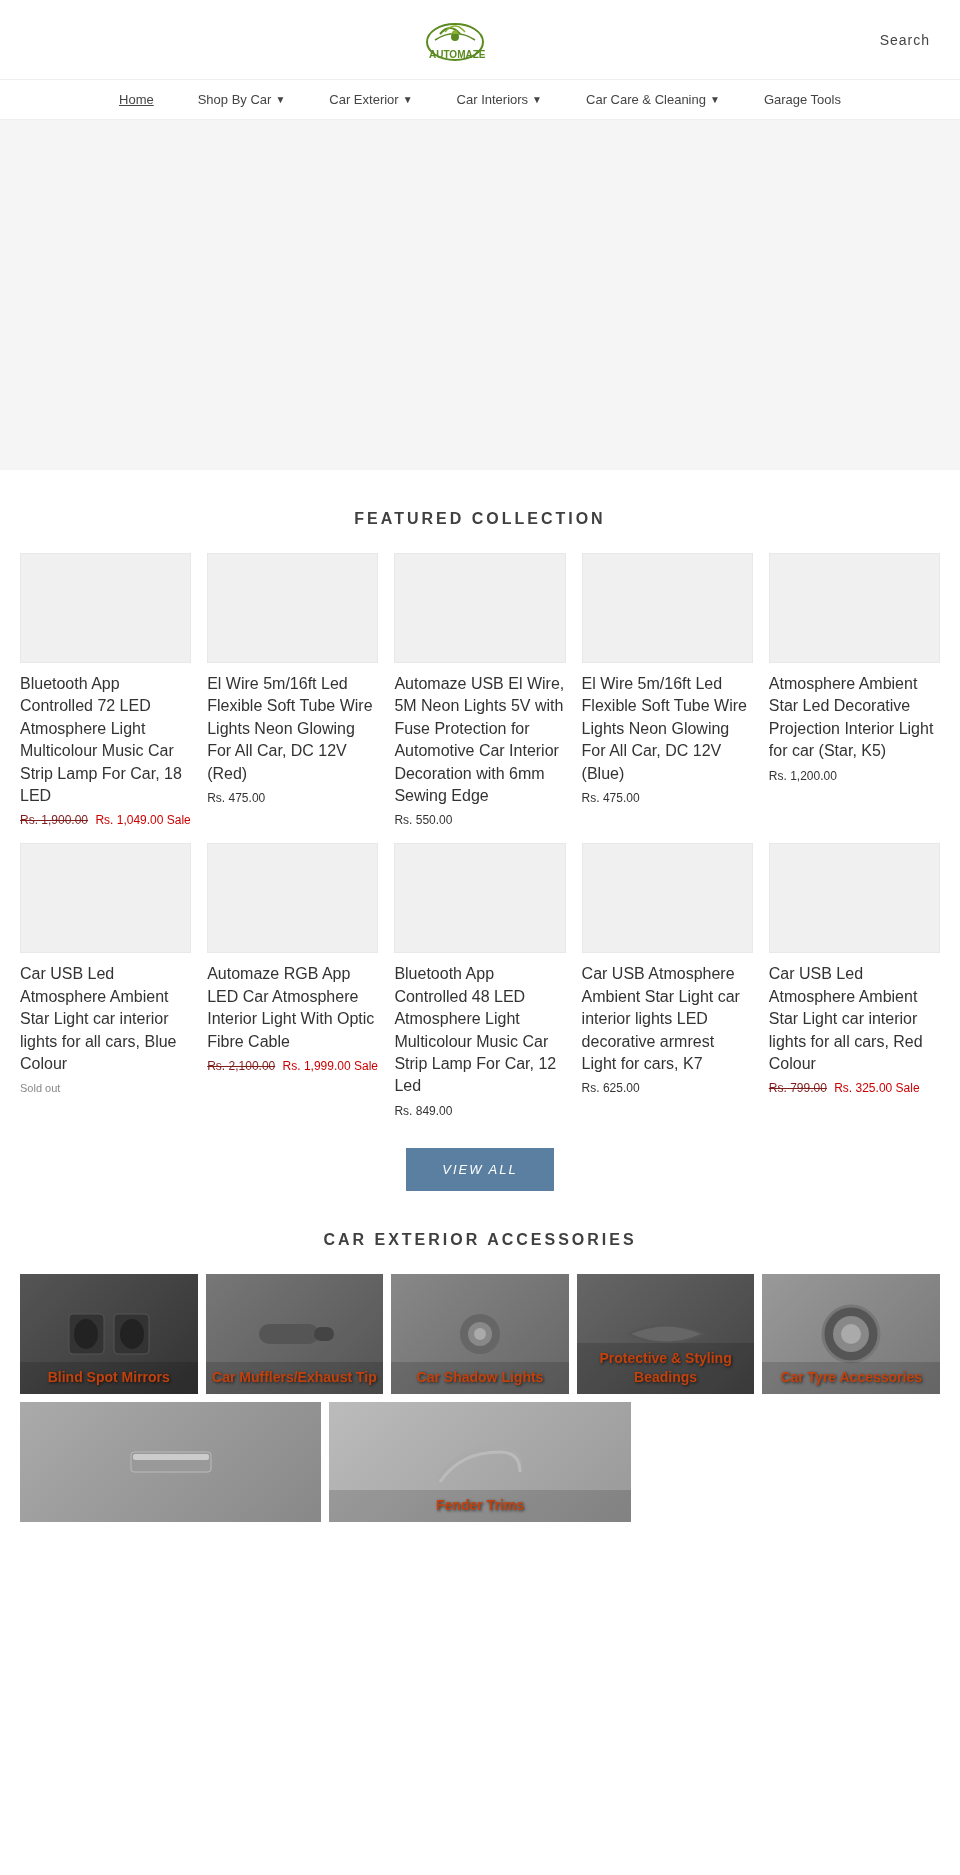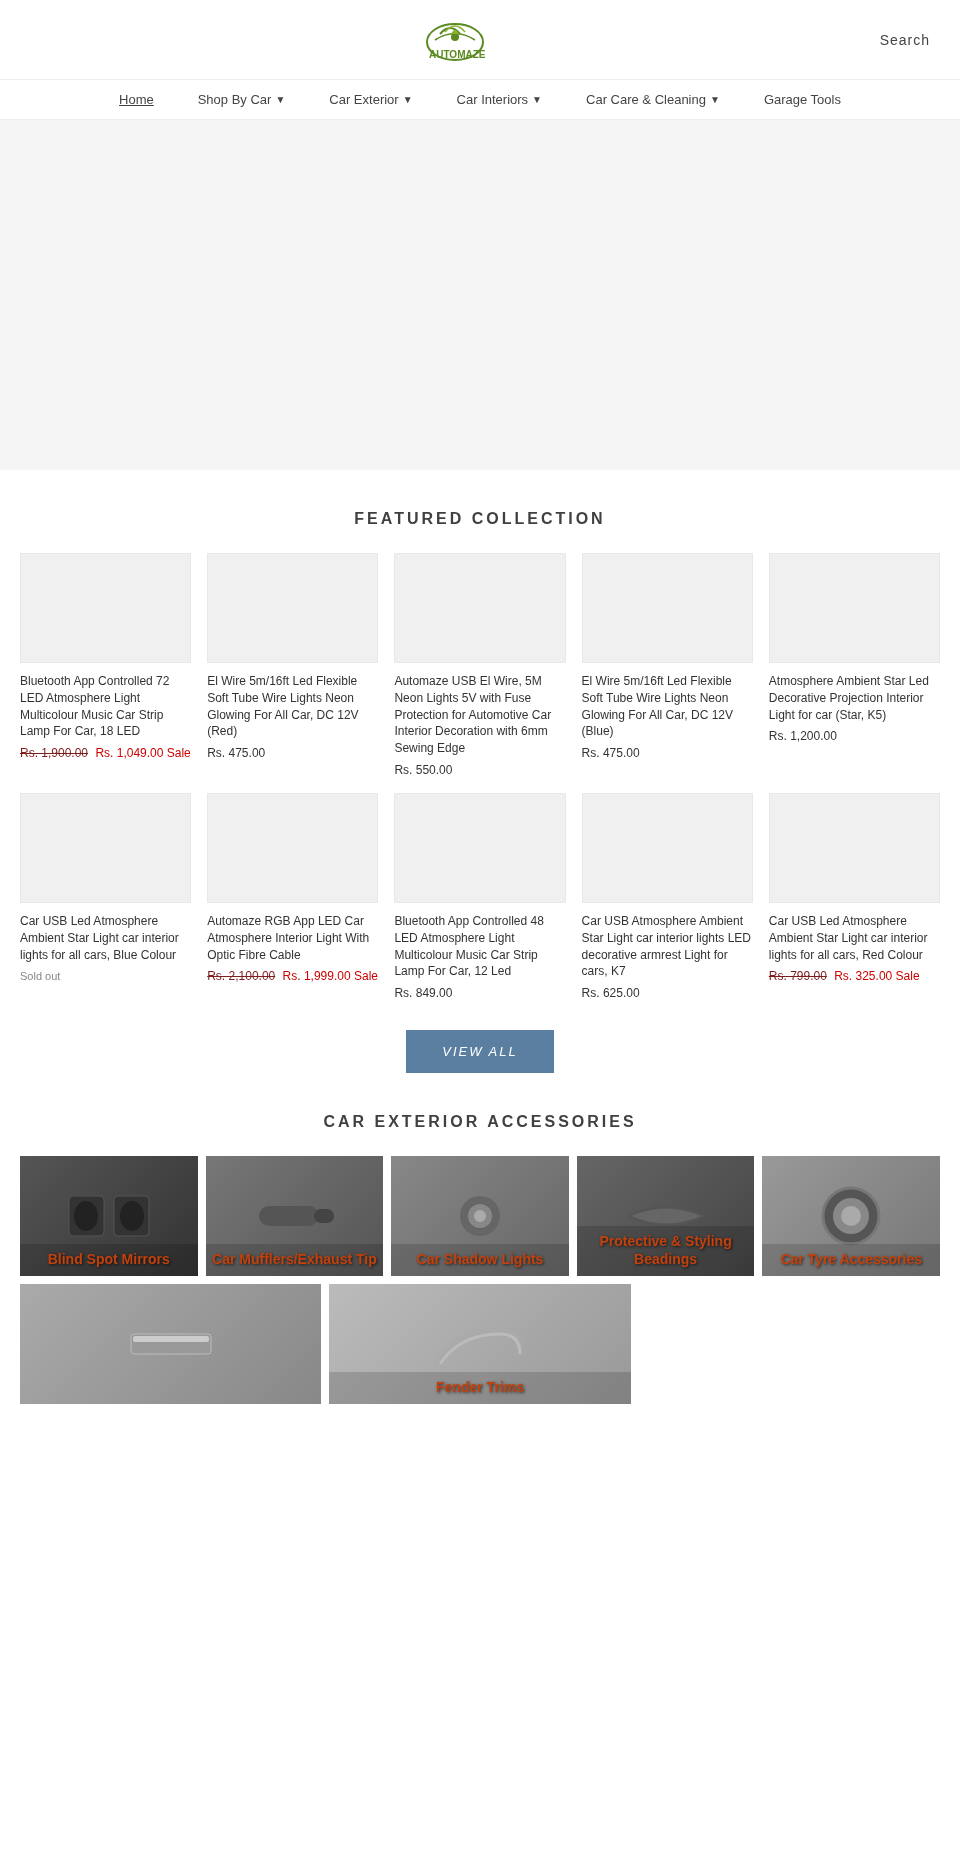--- a/index.html
+++ b/index.html
@@ -18,21 +18,21 @@
 
     
     .hero { width: 100%; height: 350px; background: #f5f5f5; display: flex; align-items: center; justify-content: center; }
 
     
     .section-title { text-align: center; font-size: 16px; letter-spacing: 3px; font-weight: 600; color: #404040; margin: 40px 0 25px; }
 
     .products-grid { display: grid; grid-template-columns: repeat(5, 1fr); gap: 16px; padding: 0 20px; }
     .product-card { cursor: pointer; }
     .product-img { width: 100%; height: 110px; background: #f0f0f0; border: 1px solid #e8e8e8; margin-bottom: 10px; }
-    .product-title { font-size: 12px; color: #333; line-height: 1.4; margin-bottom: 6px; }
+    .product-title { font-size: 16px; color: #333; line-height: 1.4; margin-bottom: 6px; }
     .product-price { font-size: 12px; color: #333; }
     .product-price .original { text-decoration: line-through; color: #7f1d1d; margin-right: 4px; }
     .product-price .sale { color: #c00; }
     .product-price .sold-out { color: #888; font-size: 11px; }
 
     
     .view-all-wrap { display: flex; justify-content: center; margin: 30px 0; }
     .view-all-btn { background: #5a7fa0; color: #fff; border: none; padding: 14px 36px; font-size: 13px; letter-spacing: 2px; cursor: pointer; font-style: italic; }
 
     

